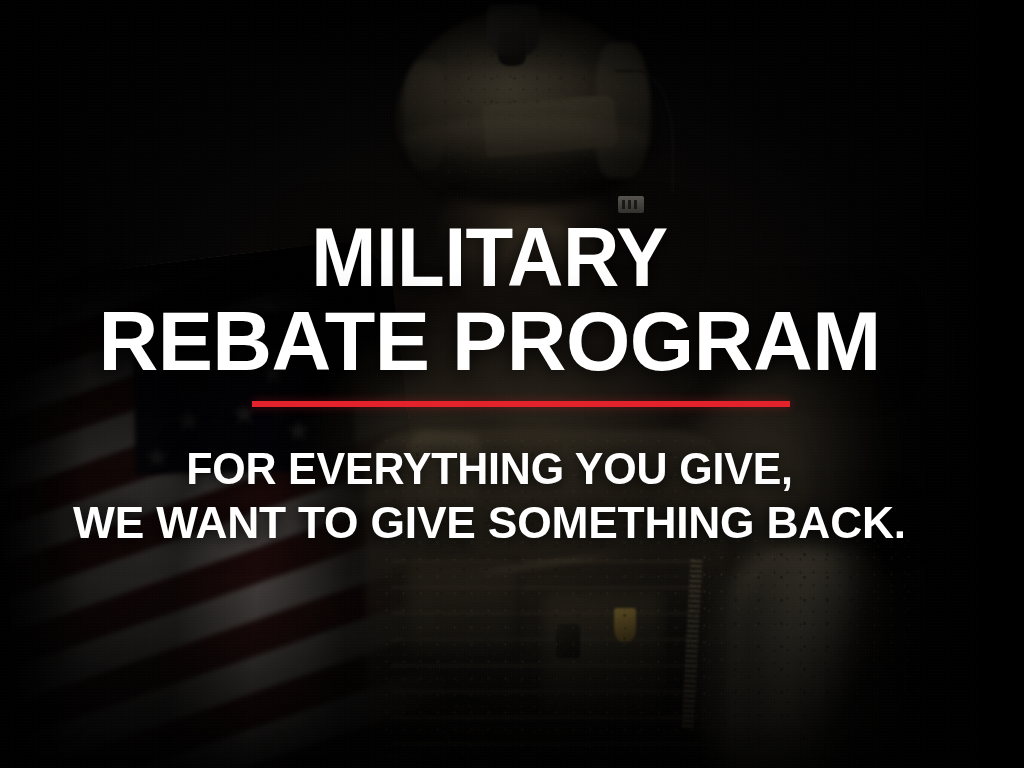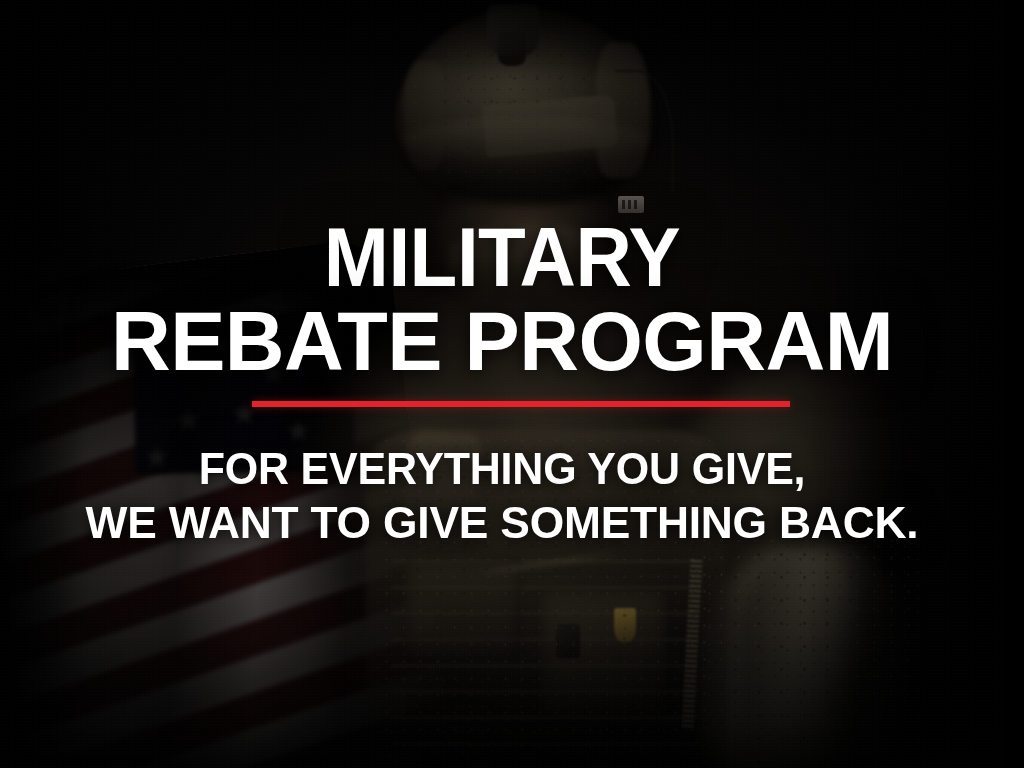--- a/index.html
+++ b/index.html
@@ -9,21 +9,20 @@
     background: #000;
   }
   #stage {
     position: relative;
     width: 979px;
     height: 768px;
     overflow: hidden;
     background: #4d7c0f;
     font-family: "Liberation Sans", sans-serif;
     user-select: none;
-    padding-left: 25px;
   }
 
   
   .photo-layer {
     position: absolute;
     inset: 0;
     overflow: hidden;
   }
   .photo-layer > * { position: absolute; }
 

